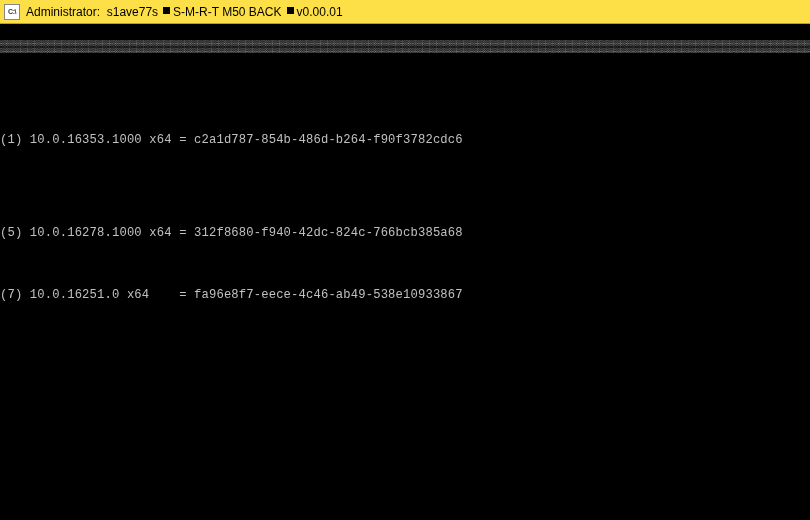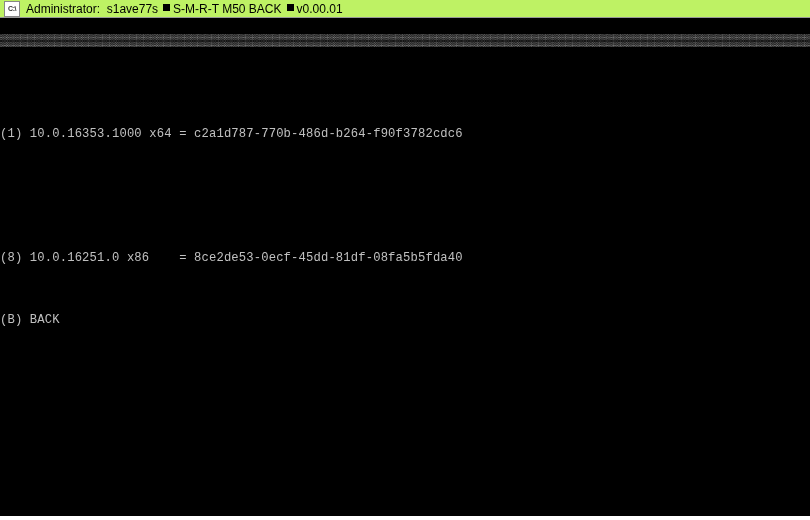--- a/index.html
+++ b/index.html
@@ -8,22 +8,22 @@
       box-sizing: border-box;
     }
     body {
       width: 810px;
       height: 520px;
       background: #fff;
       font-family: 'Consolas', 'Courier New', monospace;
       overflow: hidden;
     }
     .titlebar {
-      height: 18px;
-      background: #bef264;
+      height: 24px;
+      background: #fde047;
       border-bottom: 1px solid #999;
       display: flex;
       align-items: center;
       padding-left: 4px;
       font-family: 'Segoe UI', Tahoma, sans-serif;
       font-size: 12px;
       color: #000;
     }
     .titlebar-icon {
       width: 16px;
@@ -78,27 +78,27 @@
   <span class="title-sq"></span>
   <span>S-M-R-T M50 BACK</span>
   <span class="title-sq"></span>
   <span>v0.00.01</span>
 </div>
 
 <div class="console">
 <div class="divider-line">▒▒▒▒▒▒▒▒▒▒▒▒▒▒▒▒▒▒▒▒▒▒▒▒▒▒▒▒▒▒▒▒▒▒▒▒▒▒▒▒▒▒▒▒▒▒▒▒▒▒▒▒▒▒▒▒▒▒▒▒▒▒▒▒▒▒▒▒▒▒▒▒▒▒▒▒▒▒▒▒▒▒▒▒▒▒▒▒▒▒▒▒▒▒▒▒▒▒▒▒▒▒▒▒▒▒▒▒▒▒▒▒▒▒▒▒▒▒▒▒▒▒▒▒▒▒▒▒</div>
 <div> </div>
 <div> </div>
-<div>(1) 10.0.16353.1000 x64 = c2a1d787-770b-486d-b264-f90f3782cdc6</div>
+<div>(1) 10.0.16353.1000 x64 = c2a1d787-854b-486d-b264-f90f3782cdc6</div>
 <div> </div>
 <div> </div>
+<div>(5) 10.0.16278.1000 x64 = 312f8680-f940-42dc-824c-766bcb385a68</div>
 <div> </div>
-<div>(8) 10.0.16251.0 x86    = 8ce2de53-0ecf-45dd-81df-08fa5b5fda40</div>
+<div>(7) 10.0.16251.0 x64    = fa96e8f7-eece-4c46-ab49-538e10933867</div>
 <div> </div>
-<div>(B) BACK</div>
 
 
 
 
 
 
 
 
 
 

